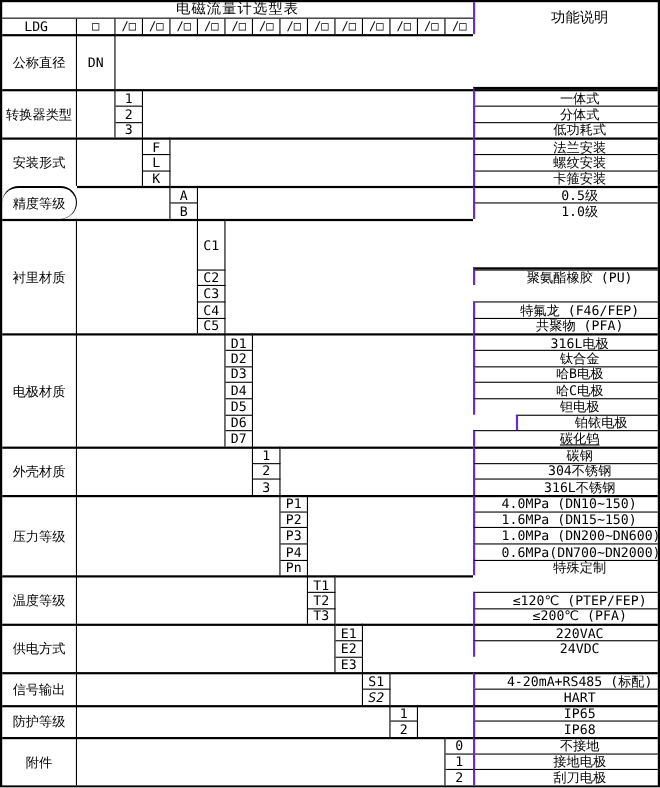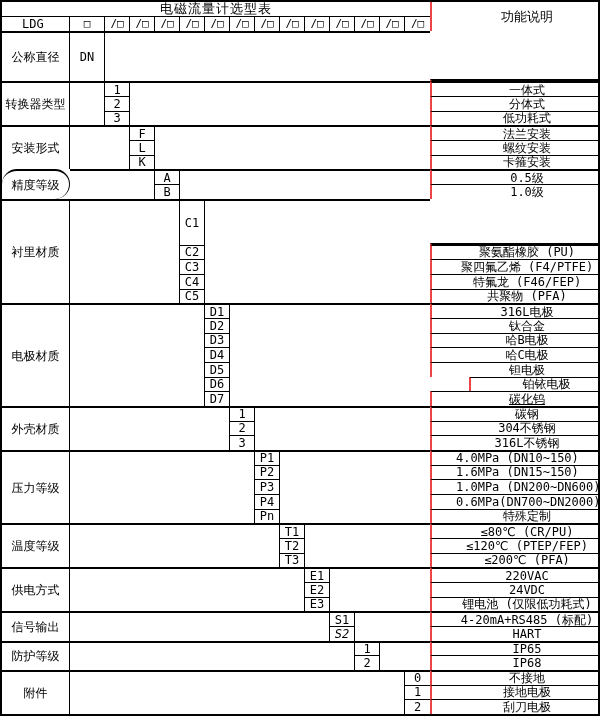--- a/index.html
+++ b/index.html
@@ -14,21 +14,21 @@
     background:#fff;
     color:#000;
     font-family:"DejaVu Sans Mono","DejaVu Sans","Liberation Sans",sans-serif;
     font-size:12px;
     line-height:1;
   }
   .cell{display:flex;align-items:center;justify-content:center;overflow:hidden;white-space:nowrap;}
   .left{justify-content:flex-start;padding-left:2px;}
   .padl{justify-content:flex-start;padding-left:7px;}
   .br{border-right:1px solid #000;}
-  .bl2{border-left:2px solid #ef4444;padding-left:24px;}
+  .bl2{border-left:2px solid #6d28d9;padding-left:24px;}
   .bt1{border-top:1px solid #000;}
   .bt2{border-top:2px solid #000;}
   .bb1{border-bottom:1px solid #000;}
   .title{font-size:13px;letter-spacing:1px;}
   .fhead{font-size:13px;}
   .sq{font-size:11px;}
   
   .c-title{grid-column:1/16;grid-row:1;}
   .c-fhead{grid-column:16;grid-row:1/3;}
   .c-ldg{grid-column:1;grid-row:2;padding-left:20px;}
@@ -88,21 +88,20 @@
     <div class="cell br bt1" style="grid-area: 11 / 5;">B</div>
     <div class="cell bl2 bt1" style="grid-area: 11 / 16;">1.0级</div>
     <div class="cell bt2" style="grid-area: 10 / 6 / span 2 / 16;"></div>
     <div class="cell br bt2" style="grid-area: 12 / 1 / span 5;">衬里材质</div>
     <div class="cell br bt2" style="grid-area: 12 / 2 / span 5 / 6;"></div>
     <div class="cell br bt2" style="grid-area: 12 / 6;">C1</div>
     <div class="cell bl2 bt2" style="grid-area: 12 / 16; margin-top: 44px;">氯丁橡胶 (CR)</div>
     <div class="cell br bt1" style="grid-area: 13 / 6;">C2</div>
     <div class="cell bl2 bt1" style="grid-area: 13 / 16;">聚氨酯橡胶 (PU)</div>
     <div class="cell br bt1" style="grid-area: 14 / 6;">C3</div>
-    <div class="cell bl2 bt1" style="grid-area: 14 / 16;">聚四氟乙烯 (F4/PTFE)</div>
     <div class="cell br bt1" style="grid-area: 15 / 6;">C4</div>
     <div class="cell bl2 bt1" style="grid-area: 15 / 16;">特氟龙 (F46/FEP)</div>
     <div class="cell br bt1" style="grid-area: 16 / 6;">C5</div>
     <div class="cell bl2 bt1" style="grid-area: 16 / 16;">共聚物 (PFA)</div>
     <div class="cell bt2" style="grid-area: 12 / 7 / span 5 / 16;"></div>
     <div class="cell br bt2" style="grid-area: 17 / 1 / span 7;">电极材质</div>
     <div class="cell br bt2" style="grid-area: 17 / 2 / span 7 / 7;"></div>
     <div class="cell br bt2" style="grid-area: 17 / 7;">D1</div>
     <div class="cell bl2 bt2" style="grid-area: 17 / 16;">316L电极</div>
     <div class="cell br bt1" style="grid-area: 18 / 7;">D2</div>
@@ -136,34 +135,32 @@
     <div class="cell br bt1" style="grid-area: 29 / 9;">P3</div>
     <div class="cell bl2 bt1 left" style="grid-area: 29 / 16;">1.0MPa (DN200~DN600)</div>
     <div class="cell br bt1" style="grid-area: 30 / 9;">P4</div>
     <div class="cell bl2 bt1 left" style="grid-area: 30 / 16;">0.6MPa(DN700~DN2000)</div>
     <div class="cell br bt1" style="grid-area: 31 / 9;">Pn</div>
     <div class="cell bl2 bt1" style="grid-area: 31 / 16;">特殊定制</div>
     <div class="cell bt2" style="grid-area: 27 / 10 / span 5 / 16;"></div>
     <div class="cell br bt2" style="grid-area: 32 / 1 / span 3;">温度等级</div>
     <div class="cell br bt2" style="grid-area: 32 / 2 / span 3 / 10;"></div>
     <div class="cell br bt2" style="grid-area: 32 / 10;">T1</div>
-    <div class="cell bl2 bt2" style="grid-area: 32 / 16;">≤80℃ (CR/PU)</div>
     <div class="cell br bt1" style="grid-area: 33 / 10;">T2</div>
     <div class="cell bl2 bt1" style="grid-area: 33 / 16;">≤120℃ (PTEP/FEP)</div>
     <div class="cell br bt1" style="grid-area: 34 / 10;">T3</div>
     <div class="cell bl2 bt1" style="grid-area: 34 / 16;">≤200℃ (PFA)</div>
     <div class="cell bt2" style="grid-area: 32 / 11 / span 3 / 16;"></div>
     <div class="cell br bt2" style="grid-area: 35 / 1 / span 3;">供电方式</div>
     <div class="cell br bt2" style="grid-area: 35 / 2 / span 3 / 11;"></div>
     <div class="cell br bt2" style="grid-area: 35 / 11;">E1</div>
     <div class="cell bl2 bt2" style="grid-area: 35 / 16;">220VAC</div>
     <div class="cell br bt1" style="grid-area: 36 / 11;">E2</div>
     <div class="cell bl2 bt1" style="grid-area: 36 / 16;">24VDC</div>
     <div class="cell br bt1" style="grid-area: 37 / 11;">E3</div>
-    <div class="cell bl2 bt1" style="grid-area: 37 / 16;">锂电池 (仅限低功耗式)</div>
     <div class="cell bt2" style="grid-area: 35 / 12 / span 3 / 16;"></div>
     <div class="cell br bt2" style="grid-area: 38 / 1 / span 2;">信号输出</div>
     <div class="cell br bt2" style="grid-area: 38 / 2 / span 2 / 12;"></div>
     <div class="cell br bt2" style="grid-area: 38 / 12;">S1</div>
     <div class="cell bl2 bt2" style="grid-area: 38 / 16;">4-20mA+RS485 (标配)</div>
     <div class="cell br bt1" style="grid-area: 39 / 12; font-style: italic;">S2</div>
     <div class="cell bl2 bt1" style="grid-area: 39 / 16;">HART</div>
     <div class="cell bt2" style="grid-area: 38 / 13 / span 2 / 16;"></div>
     <div class="cell br bt2" style="grid-area: 40 / 1 / span 2;">防护等级</div>
     <div class="cell br bt2" style="grid-area: 40 / 2 / span 2 / 13;"></div>

